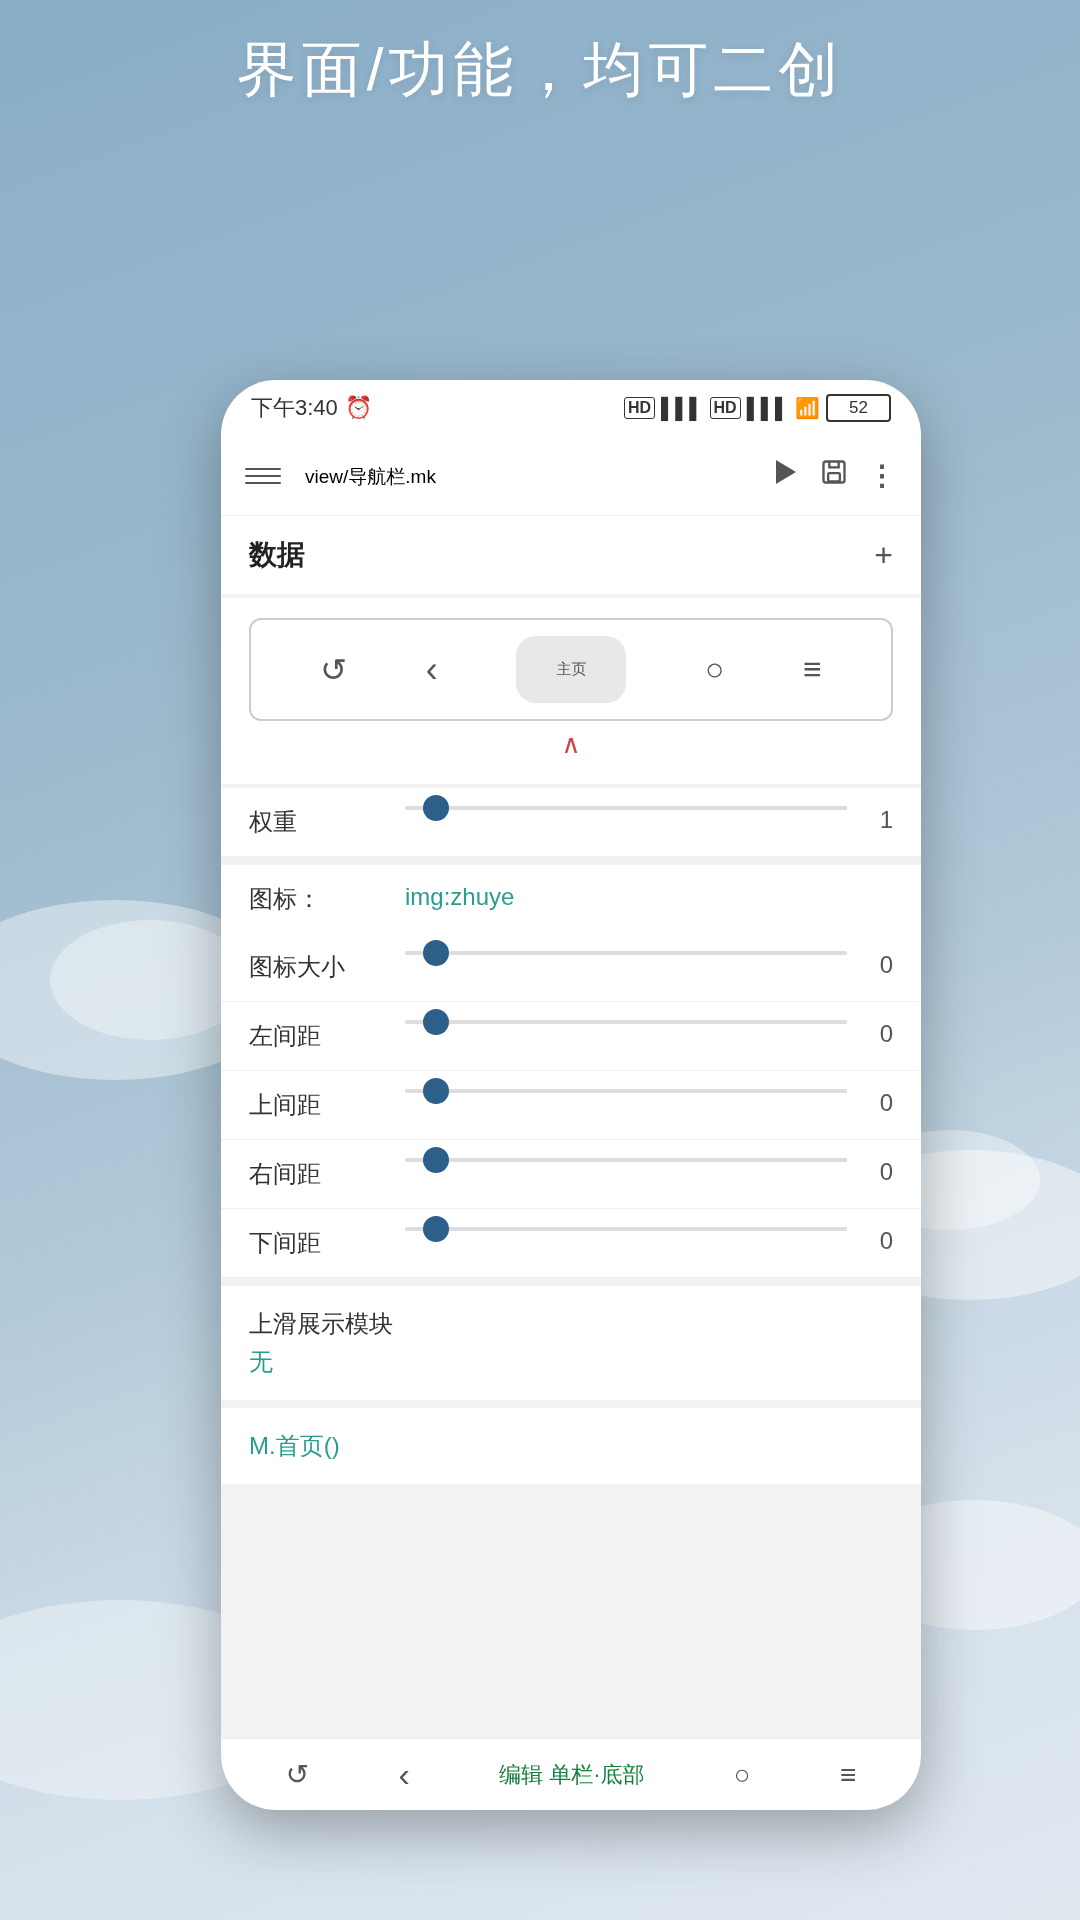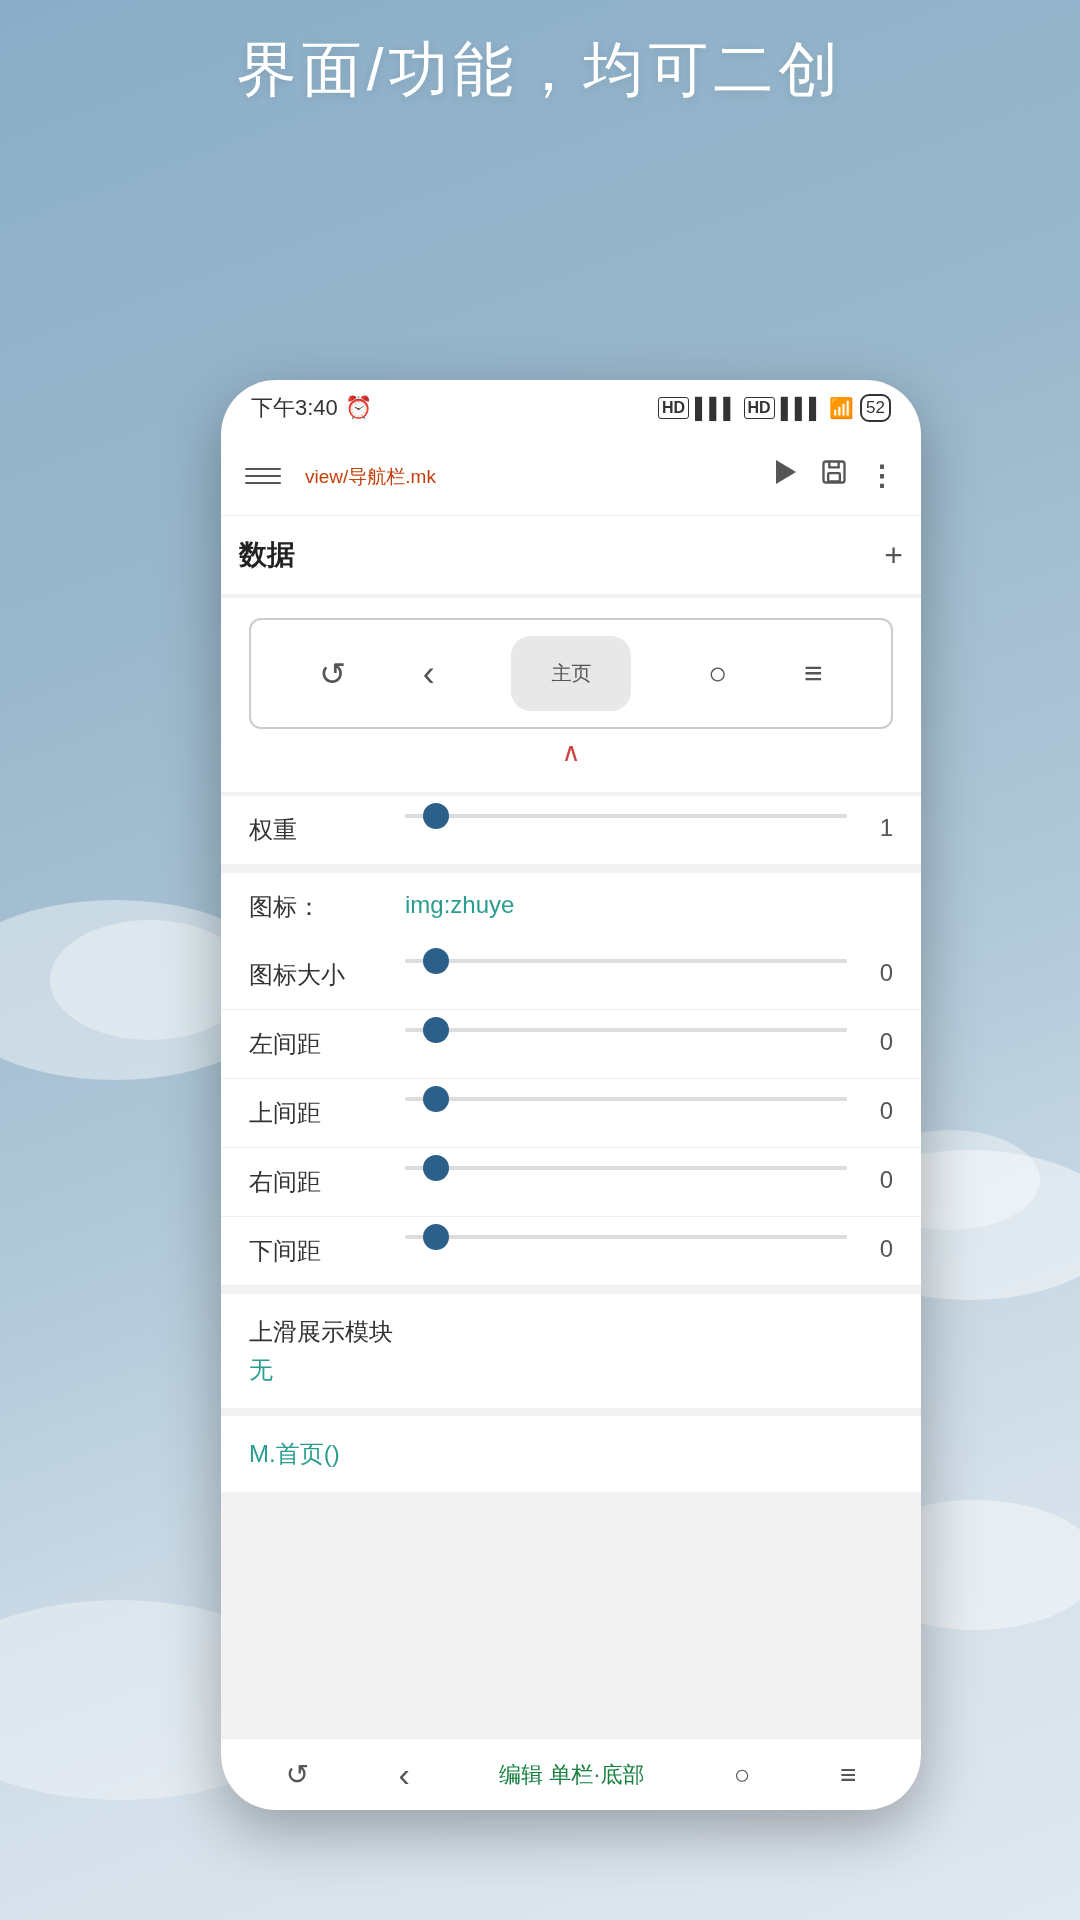--- a/index.html
+++ b/index.html
@@ -84,22 +84,22 @@
     }
     .status-icons {
       display: flex;
       align-items: center;
       gap: 6px;
       color: #333;
       font-size: 20px;
     }
     .battery-box {
       border: 2px solid #333;
-      border-radius: 9px;
-      padding: 2px 4px;
+      border-radius: 4px;
+      padding: 2px 21px;
       font-size: 17px;
       position: relative;
     }
 
     
     .app-header {
       background: white;
       height: 80px;
       display: flex;
       align-items: center;
@@ -126,21 +126,21 @@
       flex: 1;
       margin-left: 8px;
     }
     .header-title {
       font-size: 26px;
       font-weight: 500;
       color: #222;
     }
     .header-subtitle {
       font-size: 19px;
-      color: #c2410c;
+      color: #000000;
       margin-top: 2px;
     }
     .header-actions {
       display: flex;
       align-items: center;
       gap: 20px;
     }
     .header-action-btn {
       color: #555;
       font-size: 26px;
@@ -150,21 +150,21 @@
     
     .main-content {
       background: #f2f2f2;
       height: calc(1430px - 56px - 80px - 72px);
       overflow-y: auto;
     }
 
     
     .section-header {
       background: white;
-      padding: 20px 18px;
+      padding: 20px 28px;
       display: flex;
       align-items: center;
       justify-content: space-between;
       margin-bottom: 4px;
     }
     .section-title {
       font-size: 28px;
       font-weight: 600;
       color: #222;
     }
@@ -192,21 +192,21 @@
     }
     .nav-icon-btn {
       font-size: 30px;
       color: #555;
       cursor: pointer;
     }
     .nav-home-pill {
       background: #e8e8e8;
       border-radius: 20px;
       padding: 24px 40px;
-      font-size: 20px;
+      font-size: 15px;
       color: #555;
     }
     .collapse-arrow {
       text-align: center;
       padding: 8px 0 4px;
       color: #cc4444;
       font-size: 26px;
     }
 
     

